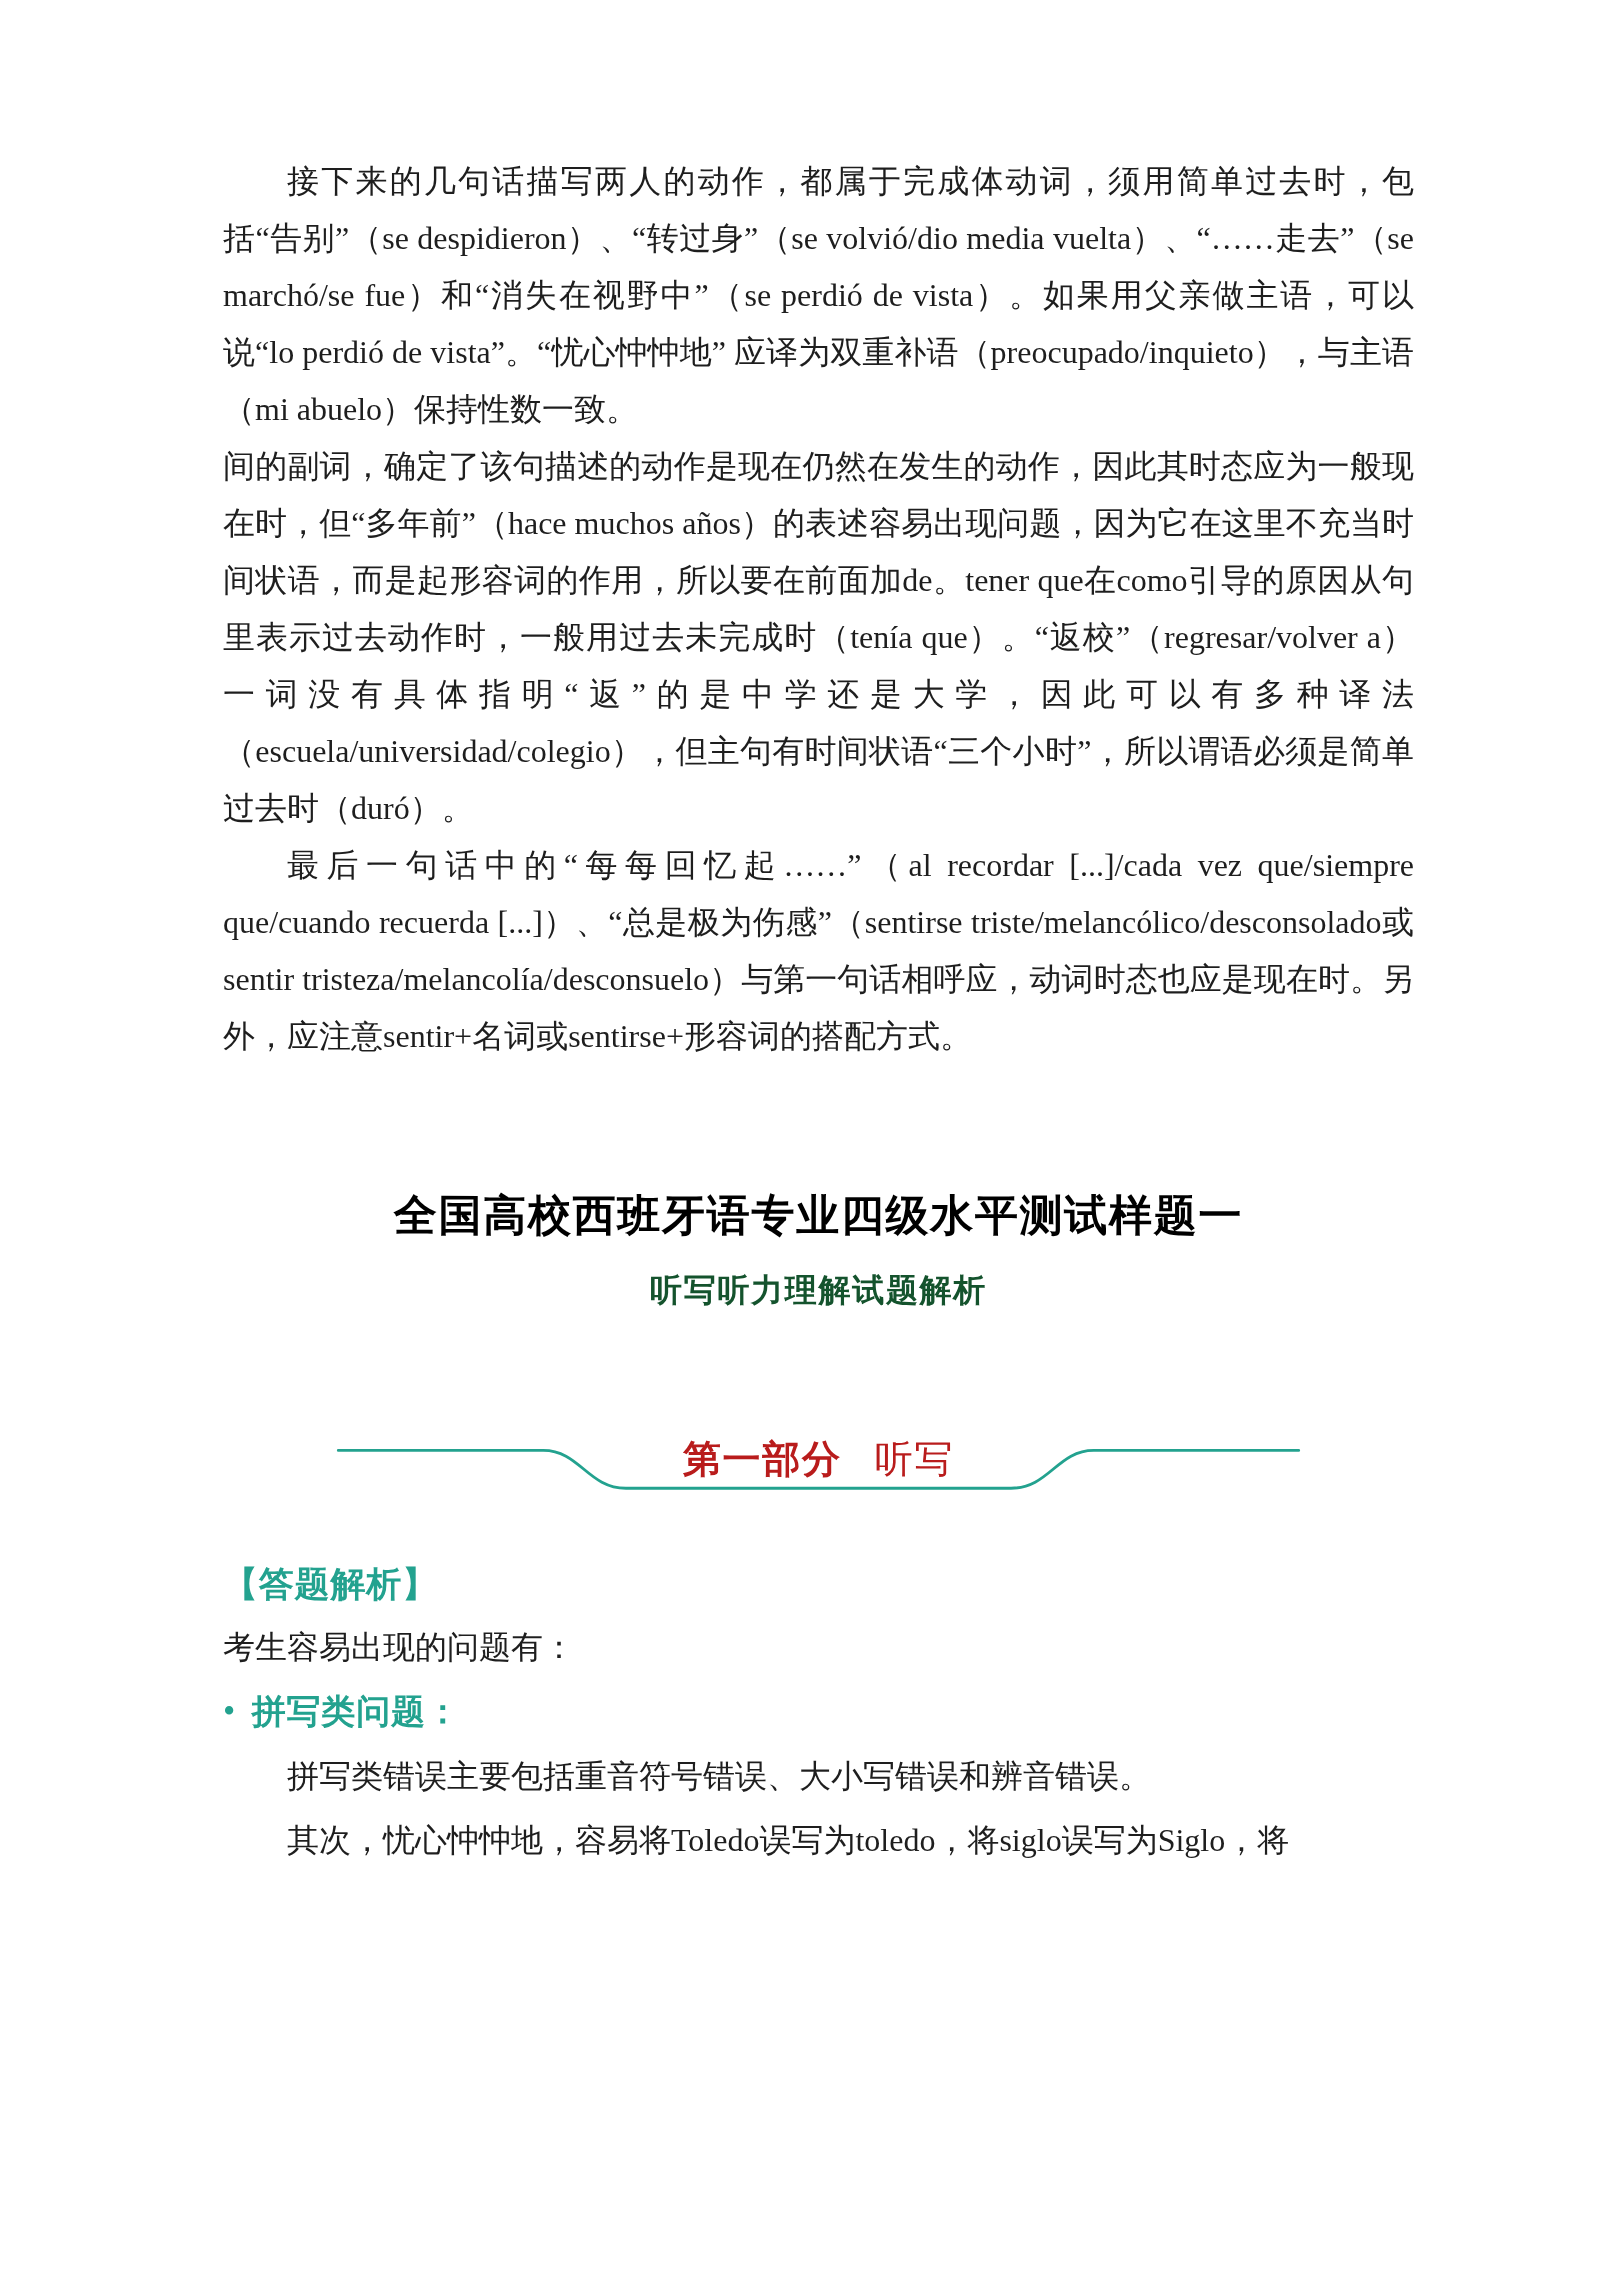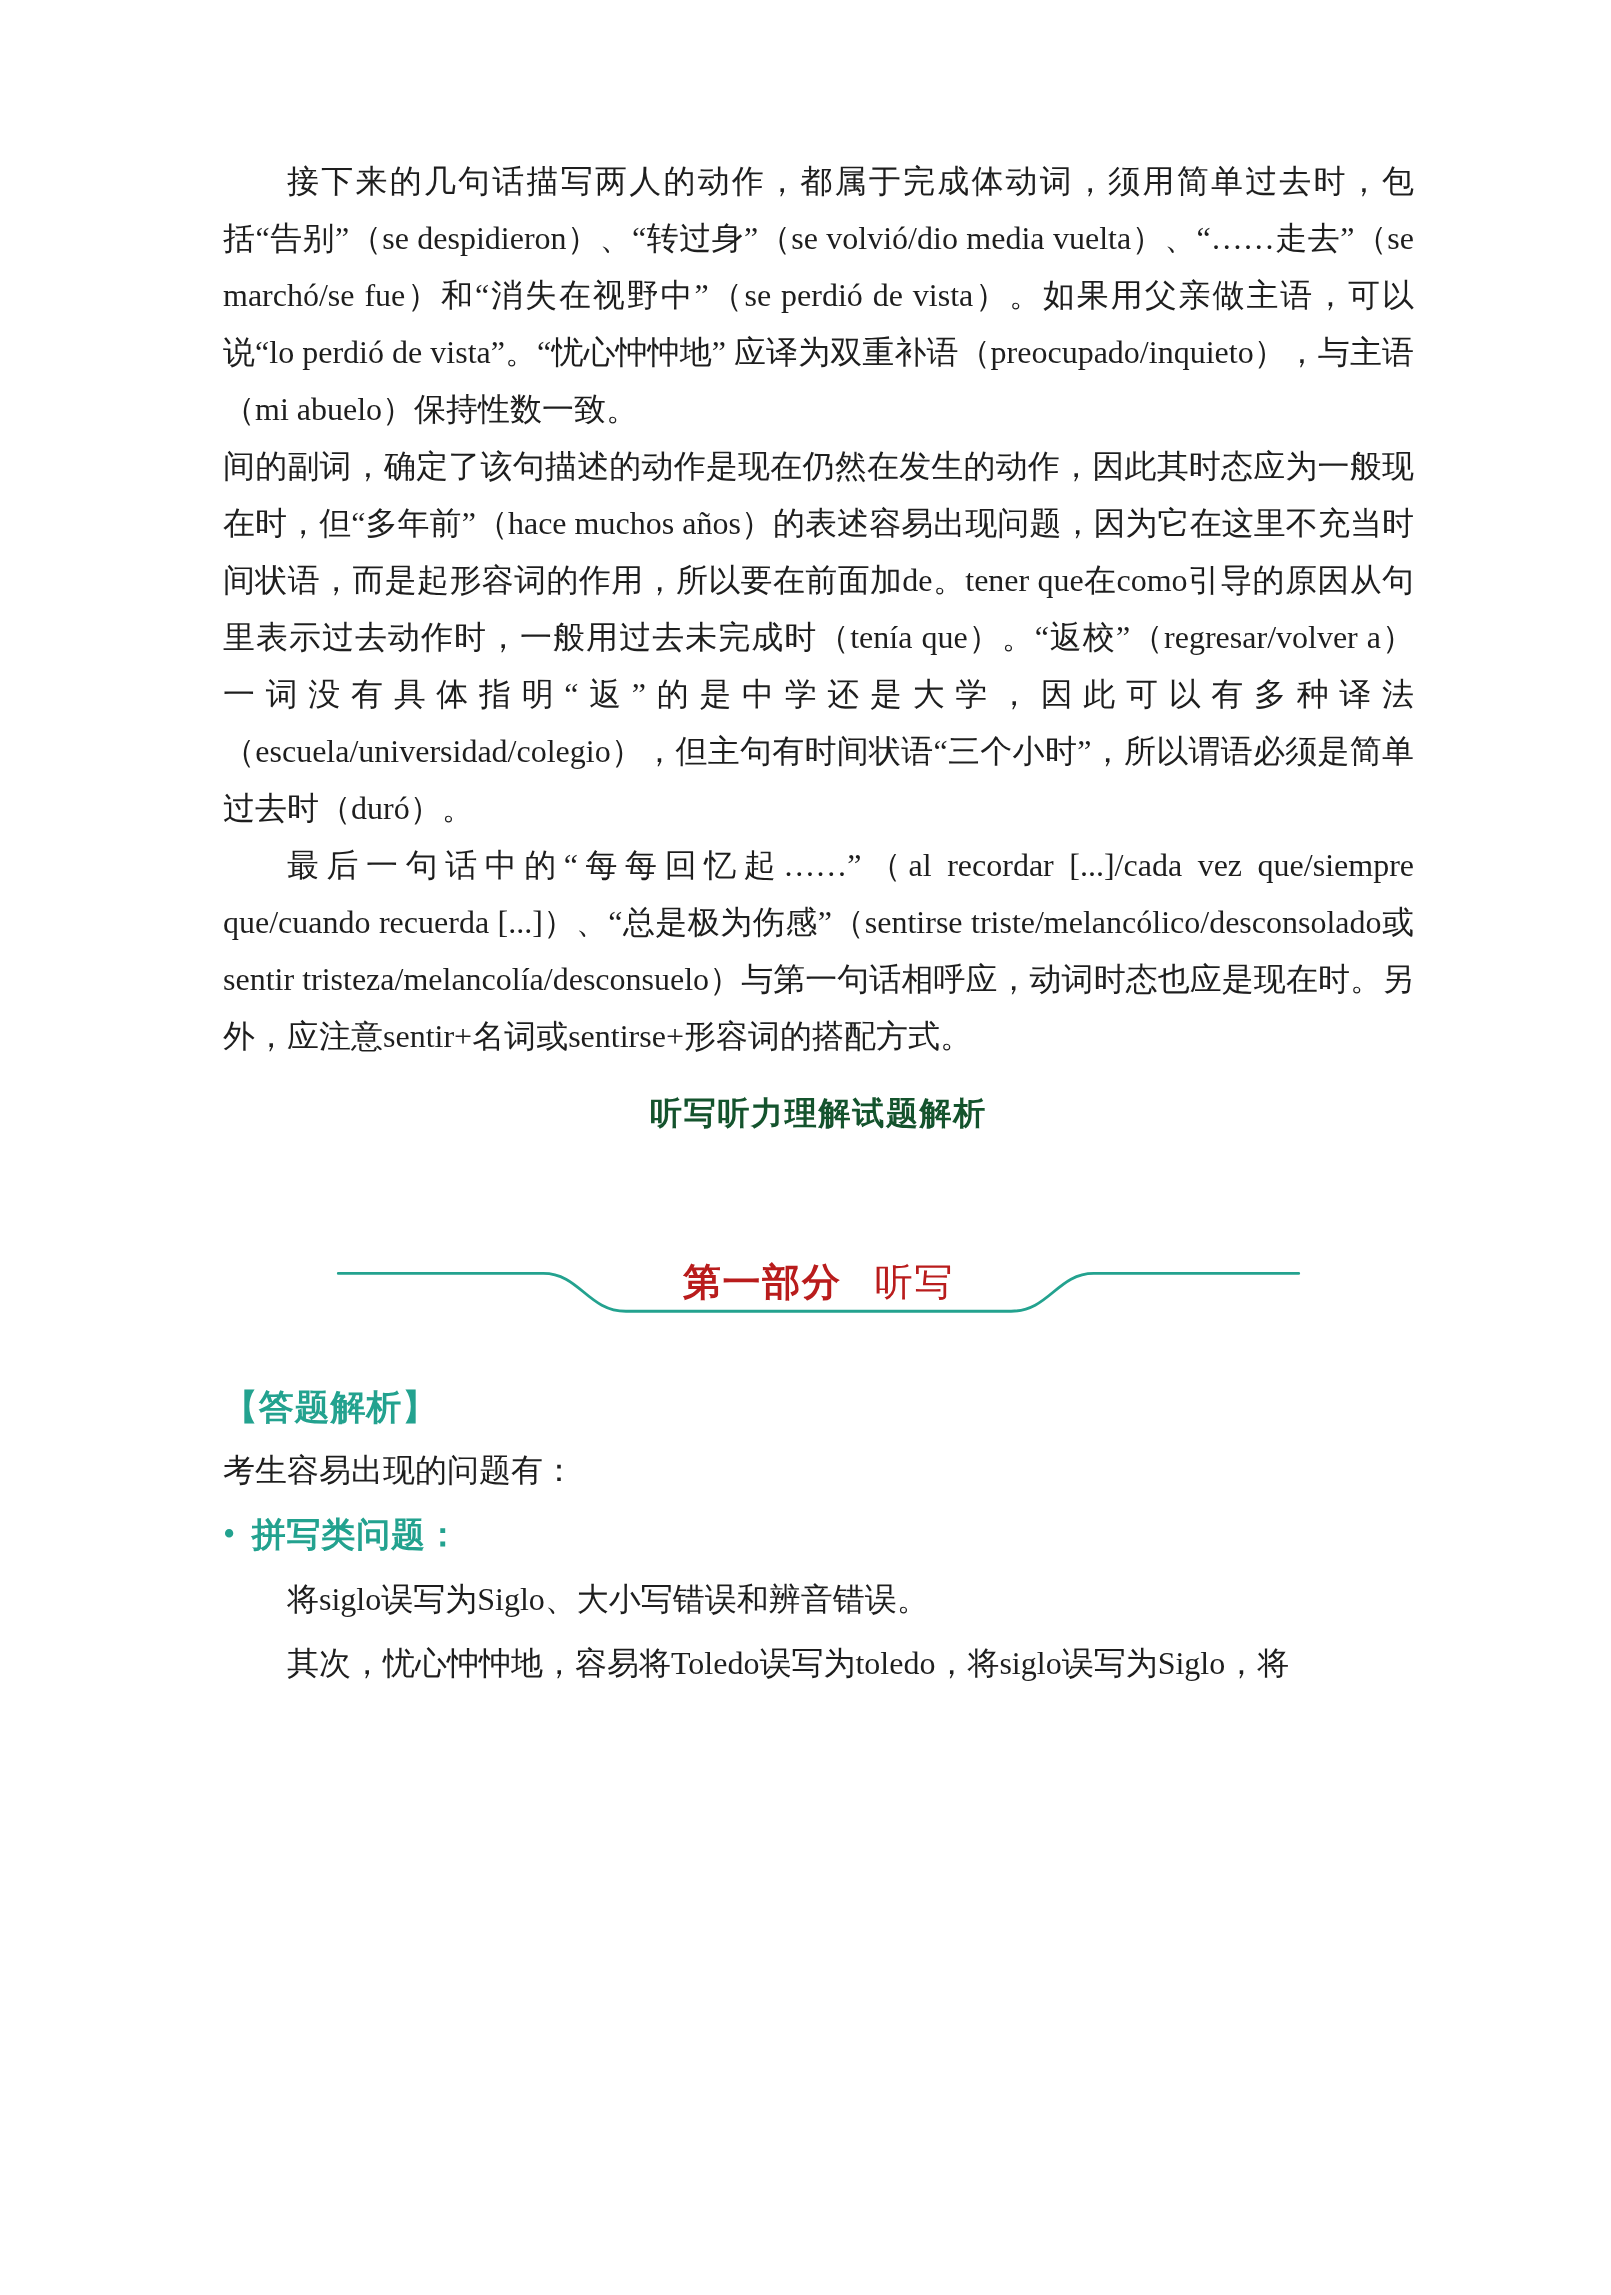--- a/index.html
+++ b/index.html
@@ -133,20 +133,21 @@
 <body>
 
 <div class="page">
 
   <div class="intro-block">
     <p class="para indent">接下来的几句话描写两人的动作，都属于完成体动词，须用简单过去时，包括“告别”（se despidieron）、“转过身”（se volvió/dio media vuelta）、“……走去”（se marchó/se fue）和“消失在视野中”（se perdió de vista）。如果用父亲做主语，可以说“lo perdió de vista”。“忧心忡忡地” 应译为双重补语（preocupado/inquieto），与主语（mi abuelo）保持性数一致。</p>
     <p class="para">间的副词，确定了该句描述的动作是现在仍然在发生的动作，因此其时态应为一般现在时，但“多年前”（hace muchos años）的表述容易出现问题，因为它在这里不充当时间状语，而是起形容词的作用，所以要在前面加de。tener que在como引导的原因从句里表示过去动作时，一般用过去未完成时（tenía que）。“返校”（regresar/volver a）一词没有具体指明“返”的是中学还是大学，因此可以有多种译法（escuela/universidad/colegio），但主句有时间状语“三个小时”，所以谓语必须是简单过去时（duró）。</p>
     <p class="para indent">最后一句话中的“每每回忆起……”（al recordar [...]/cada vez que/siempre que/cuando recuerda [...]）、“总是极为伤感”（sentirse triste/melancólico/desconsolado或sentir tristeza/melancolía/desconsuelo）与第一句话相呼应，动词时态也应是现在时。另外，应注意sentir+名词或sentirse+形容词的搭配方式。</p>
   </div>
 
+  <div class="chapter-title">全国高校西班牙语专业四级水平测试样题一</div>
   <div class="chapter-subtitle">听写听力理解试题解析</div>
 
   <div class="part-divider">
     <svg viewBox="0 0 1170 96" preserveAspectRatio="none" aria-hidden="true">
       <path d="M4,26 H252 C296,26 306,72 352,72 H818 C864,72 874,26 918,26 H1166" fill="none" stroke="currentColor" stroke-width="3.5" stroke-linecap="round"></path>
     </svg>
     <div class="part-title">
       <span class="part-label">第一部分</span>
       <span class="part-name">听写</span>
     </div>
@@ -154,18 +155,18 @@
 
   <div class="analysis-header">【答题解析】</div>
 
   <p class="para analysis-lead">考生容易出现的问题有：</p>
 
   <div class="bullet-line">
     <span class="bullet-dot">•</span>
     <span class="bullet-text">拼写类问题：</span>
   </div>
 
-  <p class="para indent analysis-para">将siglo误写为Siglo、大小写错误和辨音错误。</p>
+  <p class="para indent analysis-para">拼写类错误主要包括重音符号错误、大小写错误和辨音错误。</p>
   <p class="para indent analysis-para">其次，忧心忡忡地，容易将Toledo误写为toledo，将siglo误写为Siglo，将</p>
 
 
 </div>
 
 
 </body></html>

